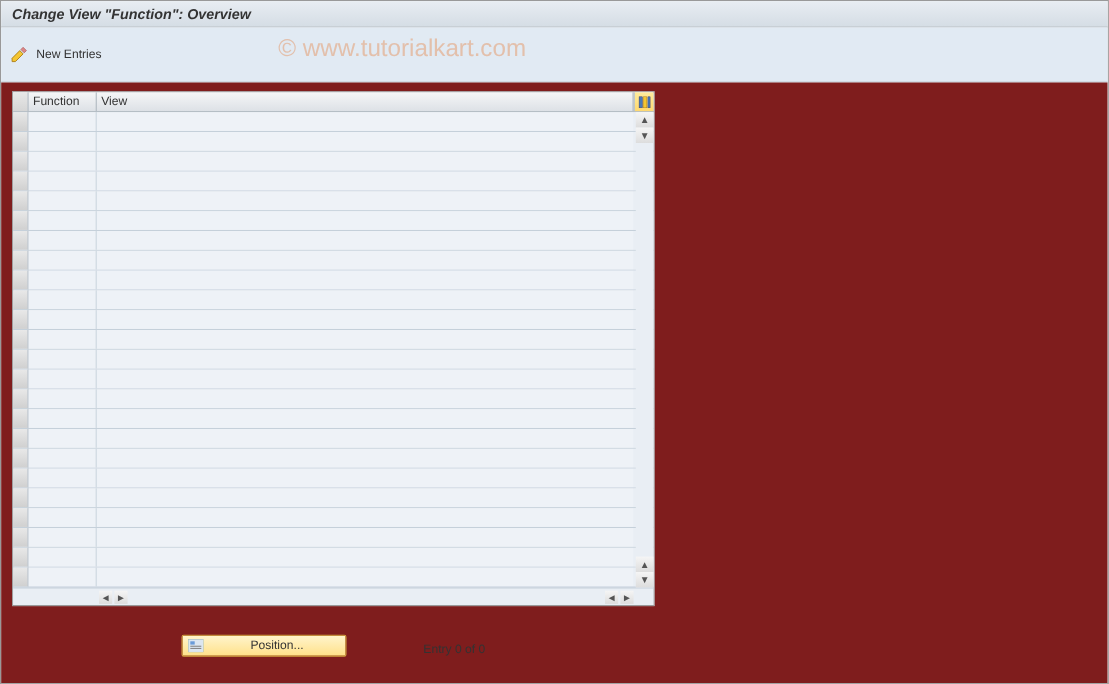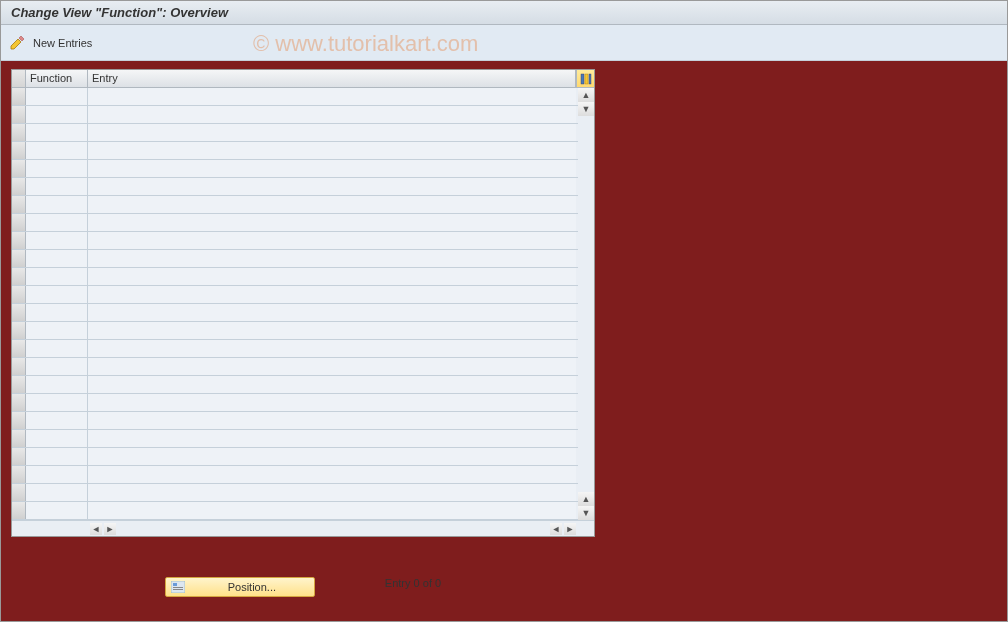--- a/index.html
+++ b/index.html
@@ -20,21 +20,21 @@
     }
     .title-text {
       font-weight: bold;
       font-style: italic;
       font-size: 13px;
       color: #333;
     }
     .toolbar {
       background: #e1eaf3;
       padding: 6px 8px;
-      height: 36px;
+      height: 50px;
       display: flex;
       align-items: center;
       border-bottom: 1px solid #c5d0da;
     }
     .toolbar-icon {
       width: 16px;
       height: 16px;
       margin-right: 8px;
     }
     .toolbar-label {
@@ -177,21 +177,21 @@
     }
     .hscroll-spacer-right {
       width: 16px;
     }
     .footer-bar {
       position: absolute;
       left: 10px;
       top: 576px;
       width: 584px;
       display: flex;
-      align-items: flex-start;
+      align-items: flex-end;
       justify-content: center;
       gap: 70px;
     }
     .position-btn {
       width: 150px;
       height: 20px;
       background: linear-gradient(to bottom, #fff4cc 0%, #ffe18a 100%);
       border: 1px solid #d4a640;
       border-radius: 2px;
       display: flex;
@@ -234,21 +234,21 @@
   <span class="toolbar-label">New Entries</span>
 </div>
 
 <div class="watermark">© www.tutorialkart.com</div>
 
 <div class="content-area">
   <div class="table-wrap">
     <div class="table-header-row">
       <div class="th-selector"></div>
       <div class="th-function">Function</div>
-      <div class="th-text">Entry</div>
+      <div class="th-text">View</div>
       <div class="th-config">
         <svg width="12" height="12" viewBox="0 0 12 12">
             <rect x="1" y="1" width="3" height="10" fill="#4a7ab8" stroke="#336" stroke-width="0.4"></rect>
             <rect x="5" y="1" width="3" height="10" fill="#f4c632" stroke="#a87a10" stroke-width="0.4"></rect>
             <rect x="9" y="1" width="2" height="10" fill="#4a7ab8" stroke="#336" stroke-width="0.4"></rect>
           </svg>
       </div>
     </div>
     <div class="table-body" id="table-body">
         <div class="table-row">

